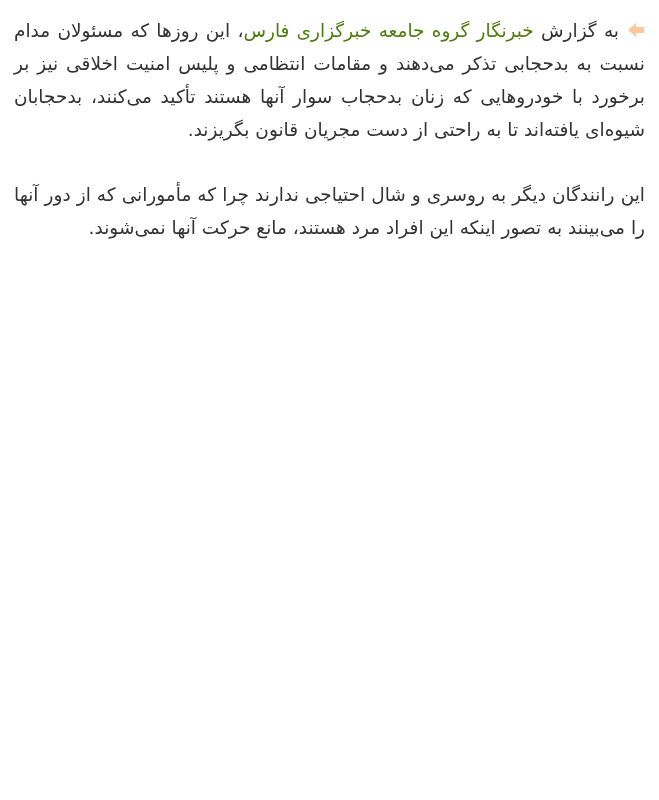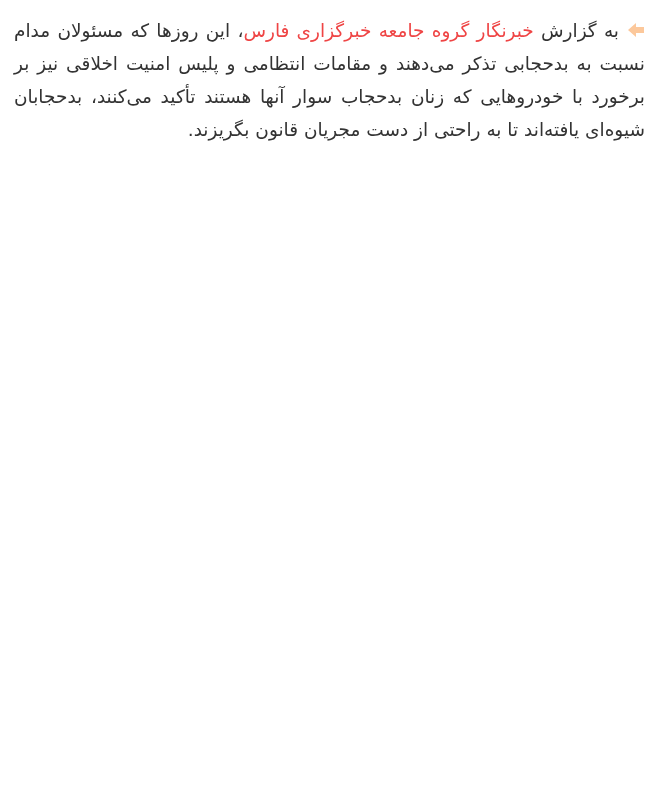--- a/index.html
+++ b/index.html
@@ -28,33 +28,34 @@
       margin: 0 0 32px 0;
     }
     .lead-icon {
       display: inline-block;
       width: 18px;
       height: 18px;
       margin-left: 8px;
       vertical-align: -2px;
     }
     .highlight {
-      color: #ef4444;
+      color: #4d7c0f;
     }
   </style>
 </head>
 <body>
 
 <div class="article">
 
   <p class="para">
     <span class="lead-icon">
       <svg width="18" height="18" viewBox="0 0 18 18">
         <polygon points="1,9 9,2 9,6 17,6 17,12 9,12 9,16" fill="#fcc89b"></polygon>
       </svg>
     </span><span>به گزارش </span><span class="highlight">خبرنگار گروه جامعه خبرگزاری فارس</span><span>، این روزها که مسئولان مدام نسبت به بدحجابی تذکر می‌دهند و مقامات انتظامی و پلیس امنیت اخلاقی نیز بر برخورد با خودروهایی که زنان بدحجاب سوار آنها هستند تأکید می‌کنند، بدحجابان شیوه‌ای یافته‌اند تا به راحتی از دست مجریان قانون بگریزند.</span>
   </p>
 
 
 
+  <p class="para">این رانندگان دیگر به روسری و شال احتیاجی ندارند چرا که مأمورانی که از دور آنها را می‌بینند به تصور اینکه این افراد مرد هستند، مانع حرکت آنها نمی‌شوند.</p>
 
 
 </div>
 
 </body></html>

